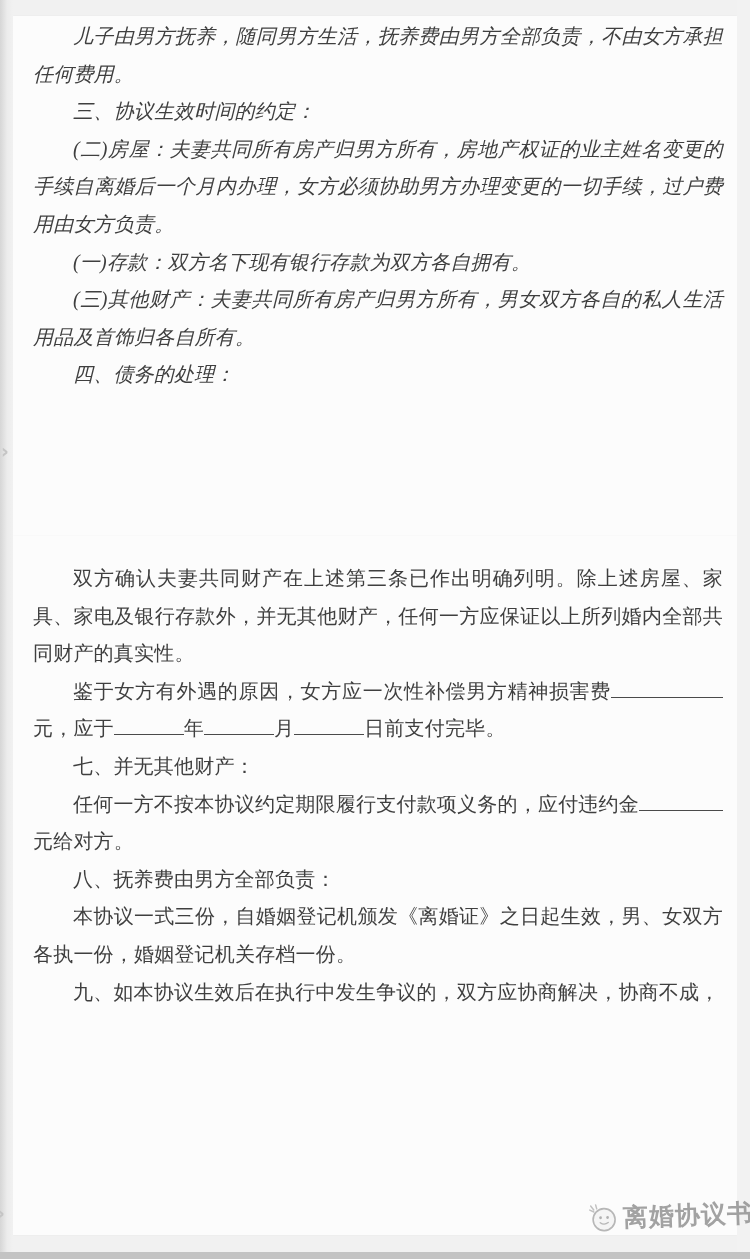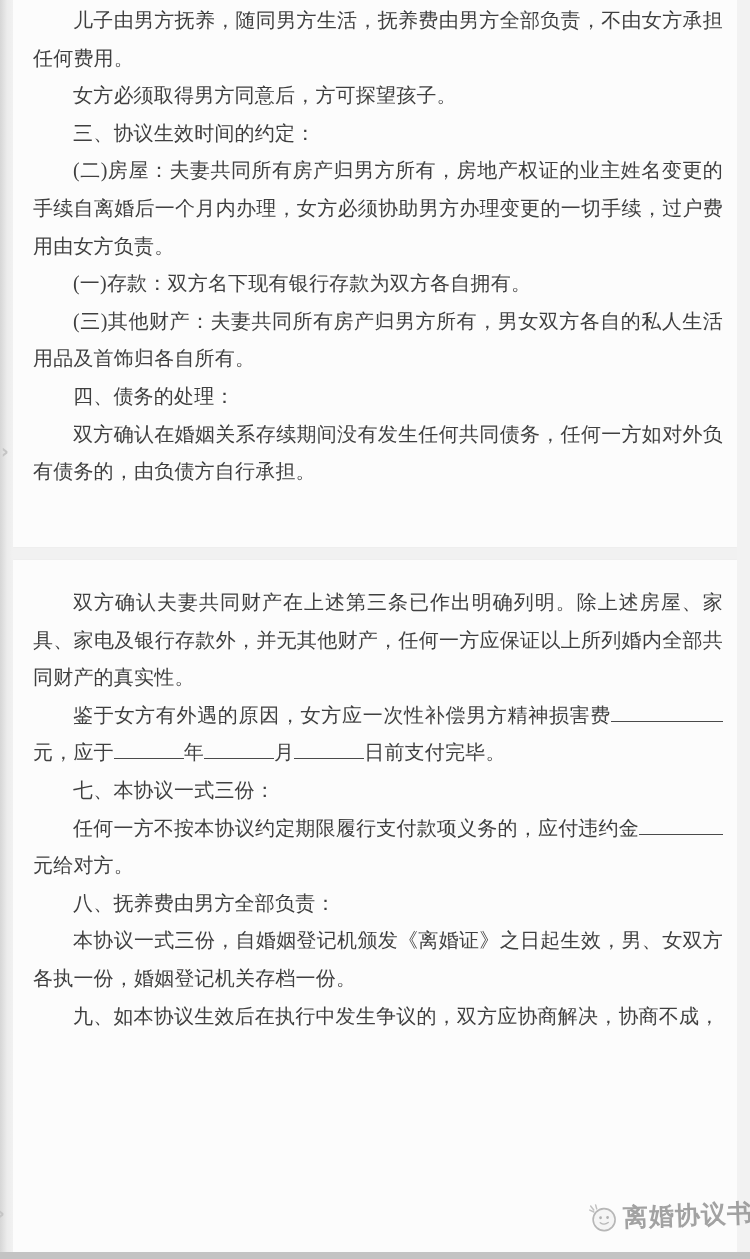--- a/index.html
+++ b/index.html
@@ -28,22 +28,22 @@
   }
   .edge-bottom {
     position: absolute; left: 0; bottom: 0; width: 100%; height: 7px;
     background: var(--bottom-band); z-index: 6;
   }
   .page {
     position: absolute; left: 13px; width: 724px;
     background: var(--page-bg);
     box-shadow: 0 0 2px rgba(0,0,0,0.04);
   }
-  .page-1 { top: 0; height: 547px; }
-  .page-2 { top: 560px; height: 699px; }
+  .page-1 { top: 16px; height: 547px; font-style: italic; }
+  .page-2 { top: 536px; height: 699px; }
   .page-inner { padding: 2px 14px 0 20px; }
   .page-2 .page-inner { padding-top: 24px; }
   .para {
     margin: 0;
     text-indent: 2em;
     font-size: 20px;
     line-height: 37.6px;
     color: var(--text);
     text-align: justify;
     letter-spacing: 0.2px;
@@ -82,35 +82,33 @@
 </style>
 </head>
 <body>
 
 <div class="edge-left"></div>
 <div class="edge-right"></div>
 
 <div class="page page-1">
   <div class="page-inner">
       <p class="para">儿子由男方抚养，随同男方生活，抚养费由男方全部负责，不由女方承担任何费用。</p>
-      <p class="para">女方必须取得男方同意后，方可探望孩子。</p>
       <p class="para">三、协议生效时间的约定：</p>
       <p class="para">(二)房屋：夫妻共同所有房产归男方所有，房地产权证的业主姓名变更的手续自离婚后一个月内办理，女方必须协助男方办理变更的一切手续，过户费用由女方负责。</p>
       <p class="para">(一)存款：双方名下现有银行存款为双方各自拥有。</p>
       <p class="para">(三)其他财产：夫妻共同所有房产归男方所有，男女双方各自的私人生活用品及首饰归各自所有。</p>
       <p class="para">四、债务的处理：</p>
-      <p class="para">双方确认在婚姻关系存续期间没有发生任何共同债务，任何一方如对外负有债务的，由负债方自行承担。</p>
     </div>
 </div>
 
 <div class="page page-2">
   <div class="page-inner">
       <p class="para">双方确认夫妻共同财产在上述第三条已作出明确列明。除上述房屋、家具、家电及银行存款外，并无其他财产，任何一方应保证以上所列婚内全部共同财产的真实性。</p>
       <p class="para">鉴于女方有外遇的原因，女方应一次性补偿男方精神损害费<span class="blank" style="width: 112px;"></span>元，应于<span class="blank" style="width: 70px;"></span>年<span class="blank" style="width: 70px;"></span>月<span class="blank" style="width: 70px;"></span>日前支付完毕。</p>
-      <p class="para">七、本协议一式三份：</p>
+      <p class="para">七、并无其他财产：</p>
       <p class="para">任何一方不按本协议约定期限履行支付款项义务的，应付违约金<span class="blank" style="width: 84px;"></span>元给对方。</p>
       <p class="para">八、抚养费由男方全部负责：</p>
       <p class="para">本协议一式三份，自婚姻登记机颁发《离婚证》之日起生效，男、女双方各执一份，婚姻登记机关存档一份。</p>
       <p class="para">九、如本协议生效后在执行中发生争议的，双方应协商解决，协商不成，</p>
     </div>
 </div>
 
 <div class="watermark">
   <svg class="wm-icon" viewBox="0 0 34 34">
     <circle cx="18" cy="19" r="11" fill="#f4f4f4" stroke="#a8a8a8" stroke-width="1.6"></circle>

